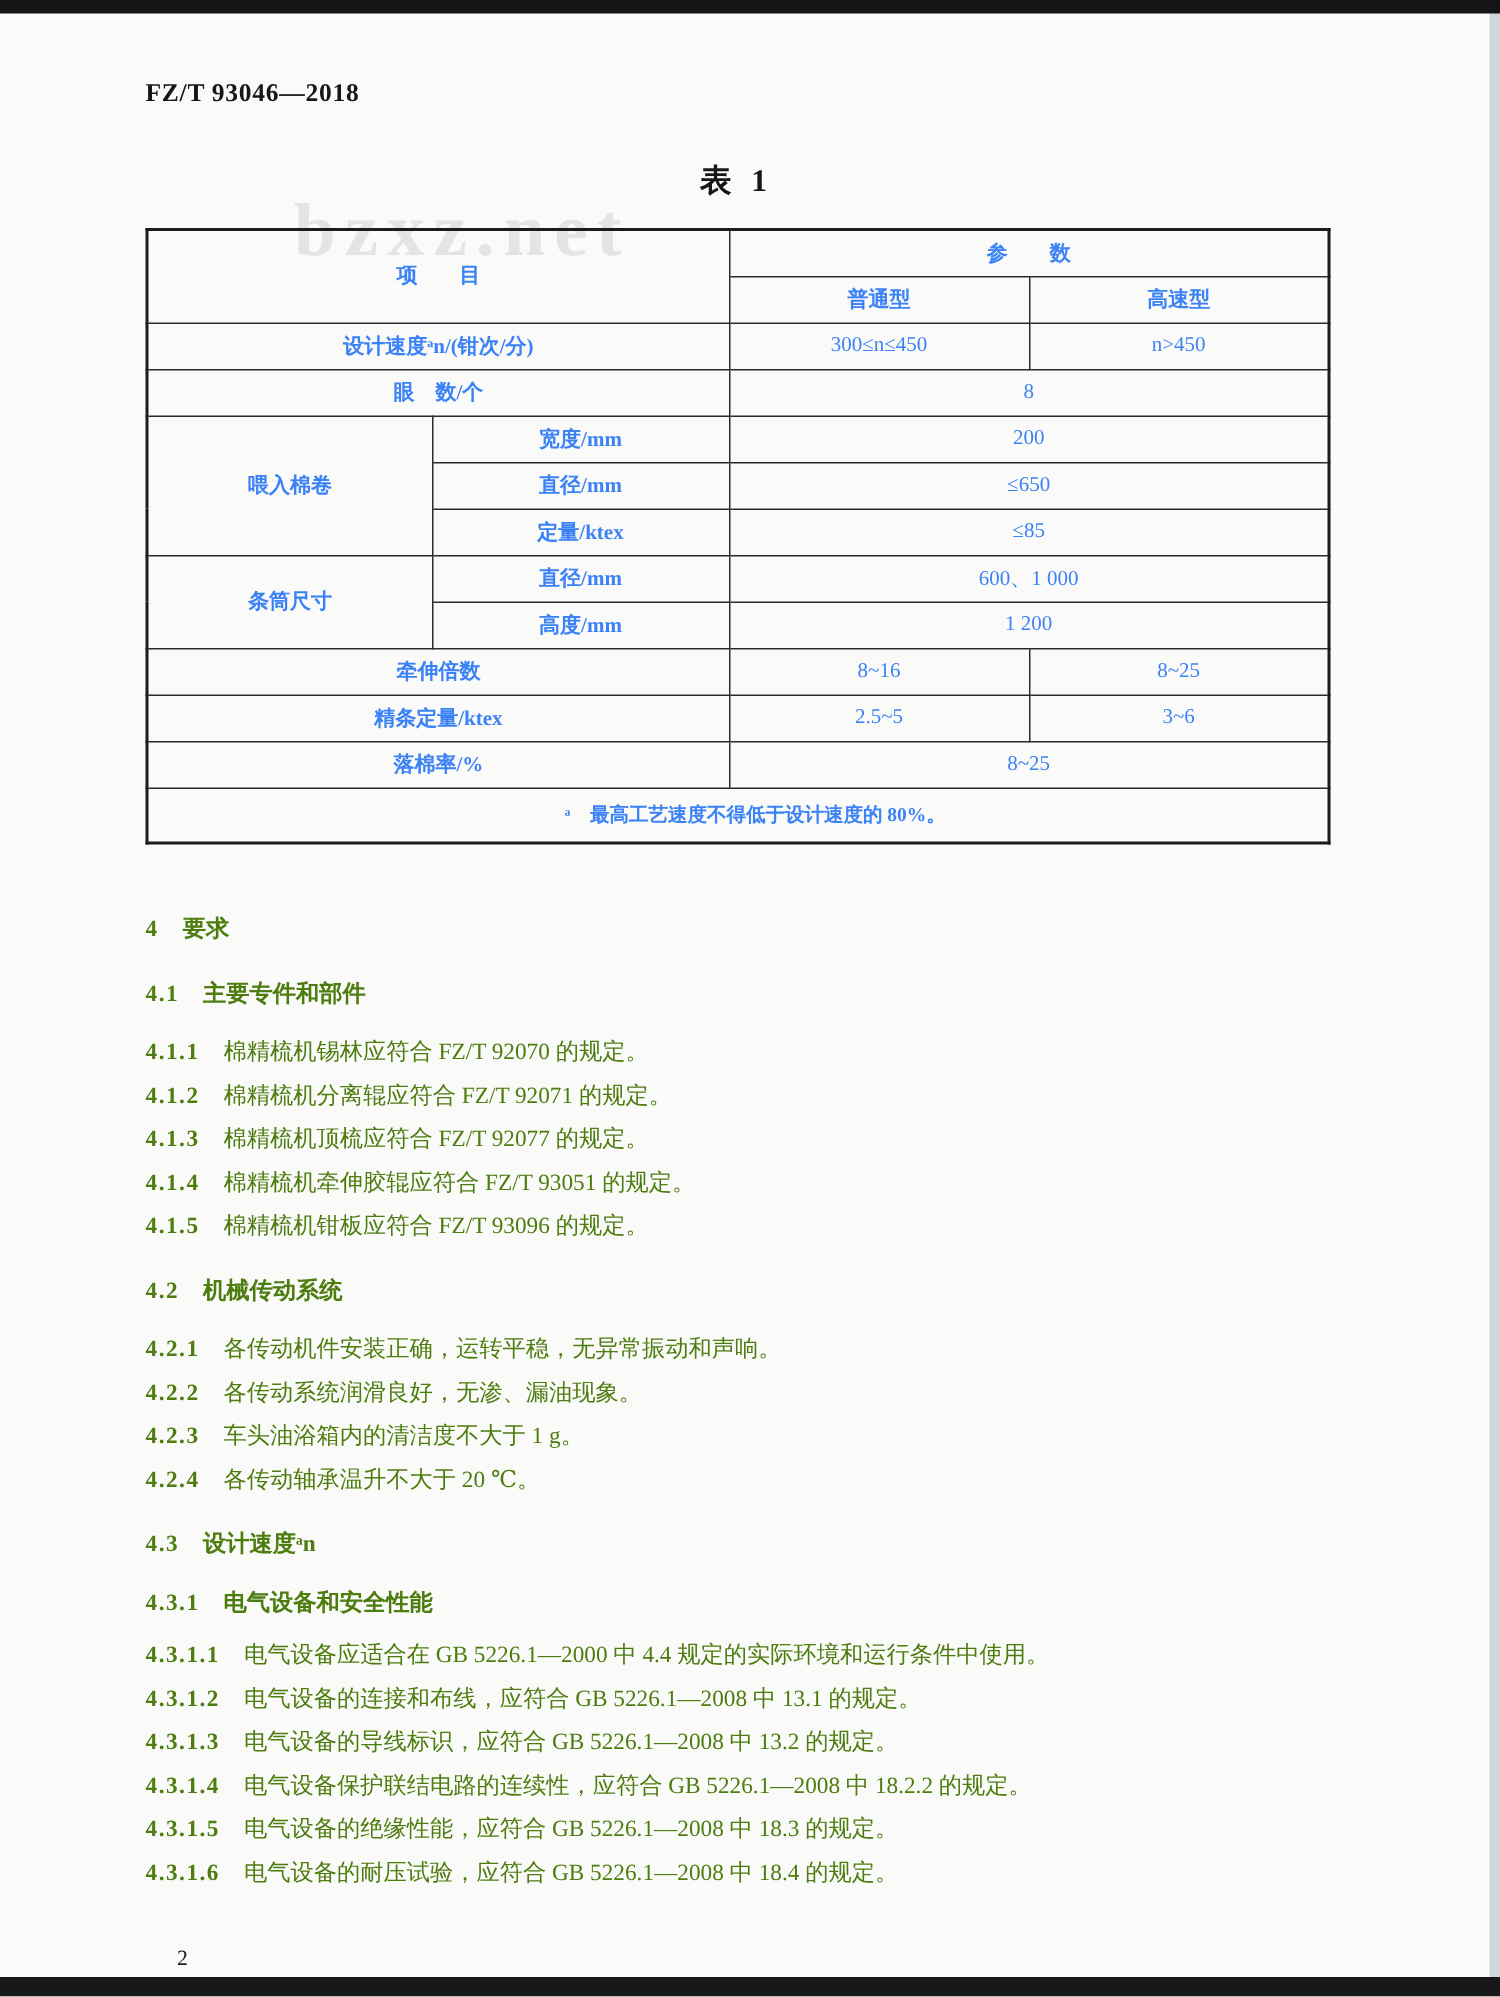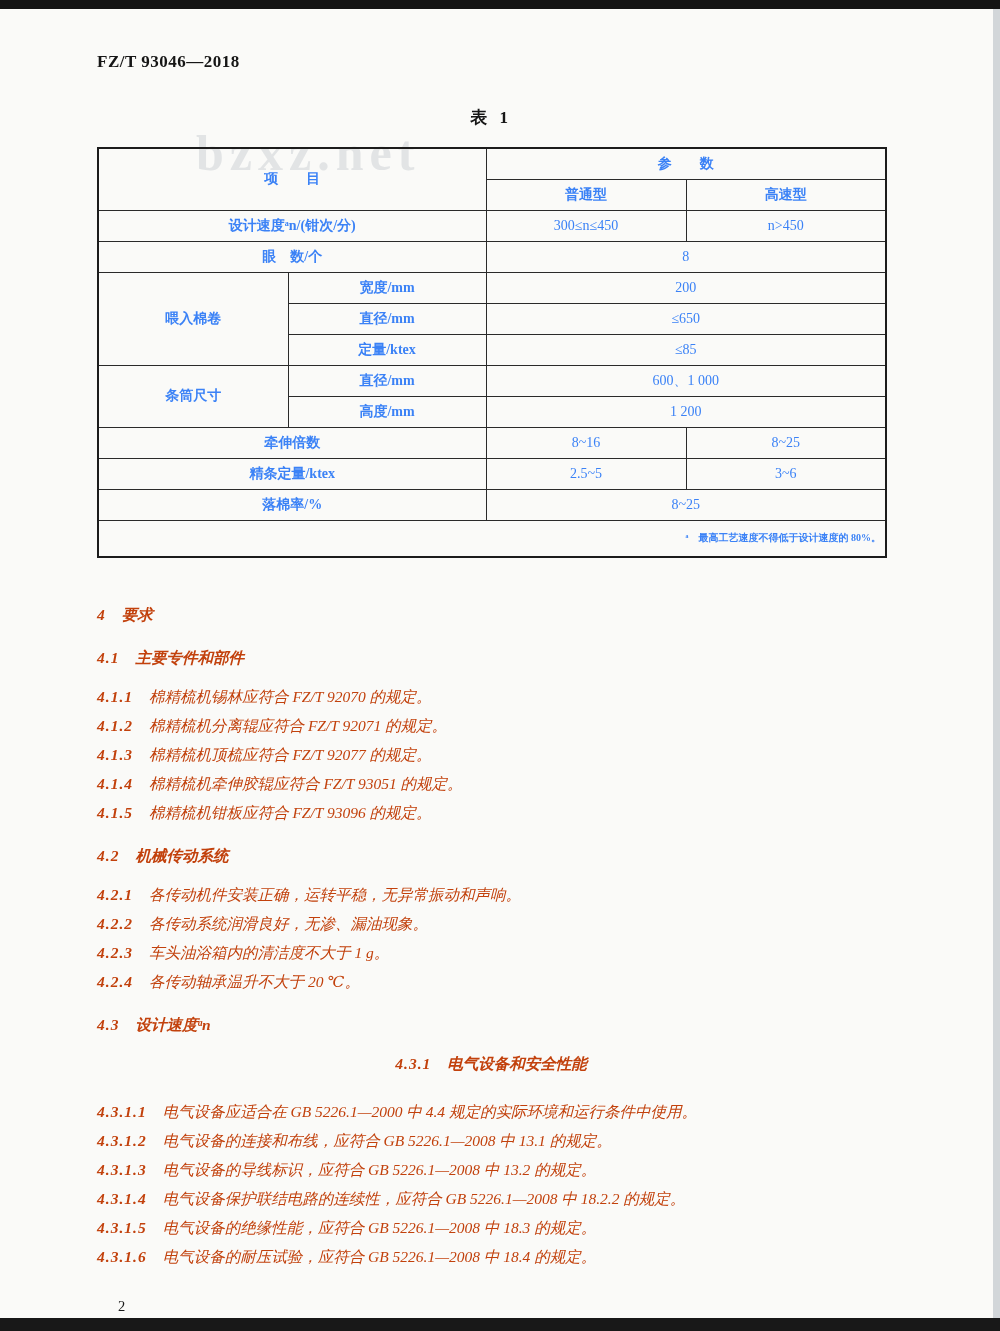--- a/index.html
+++ b/index.html
@@ -17,36 +17,36 @@
   .bar-top { position:absolute; top:0; left:0; width:100%; height:9px; background:#141414; z-index:3; }
   .bar-bottom { position:absolute; bottom:0; left:0; width:100%; height:13px; background:#181818; z-index:3; }
   .edge-right { position:absolute; top:0; right:0; width:7px; height:100%; background:#d2d6d9; z-index:2; }
   .watermark {
     position:absolute; left:196px; top:124px;
     font-size:50px; font-weight:bold; color:#e2e4e5;
     letter-spacing:6px; z-index:0; white-space:nowrap;
   }
   .content { position:relative; z-index:1; padding:0 115px 0 97px; color:#161616; }
   .std-num { padding-top:52px; font-size:17px; font-weight:bold; letter-spacing:0.5px; }
-  .tbl-caption { text-align:center; font-size:17px; font-weight:bold; margin-top:34px; letter-spacing:4px; }
+  .tbl-caption { text-align:center; font-size:21px; font-weight:bold; margin-top:34px; letter-spacing:4px; }
   table.spec {
     border-collapse:collapse; margin-top:18px; width:100%;
     border:2px solid #1c1c1c; table-layout:fixed;
   }
   .spec td {
     border:1px solid #2a2a2a; text-align:center; vertical-align:middle;
     font-size:14px; padding:5px 4px; color:#3b82f6; height:31px;
   }
   .spec td.b { font-weight:bold; }
-  .spec td.note { text-align:right; padding-left:27px; font-size:10px; height:37px; font-weight:bold; }
-  .clause { font-size:15.5px; line-height:29px; color:#c2410c;font-style:italic; }
+  .spec td.note { text-align:center; padding-left:27px; font-size:13px; height:37px; font-weight:bold; }
+  .clause { font-size:15.5px; line-height:29px; color:#4d7c0f; }
   .clause .num { font-weight:bold; margin-right:16px; letter-spacing:1px; }
   .h1c { margin-top:42px; font-weight:bold; }
   .h2c { margin-top:14px; margin-bottom:10px; font-weight:bold; }
-  .h3c { margin-top:10px; margin-bottom:19px; font-weight:bold;text-align:center; }
+  .h3c { margin-top:10px; margin-bottom:6px; font-weight:bold; }
   .page-num { position:absolute; left:118px; bottom:16px; font-size:14.5px; color:#1a1a1a; z-index:2; }
 </style>
 </head>
 <body>
 
 <div class="page">
   <div class="bar-top"></div>
   <div class="edge-right"></div>
   <div class="watermark">bzxz.net</div>
 

